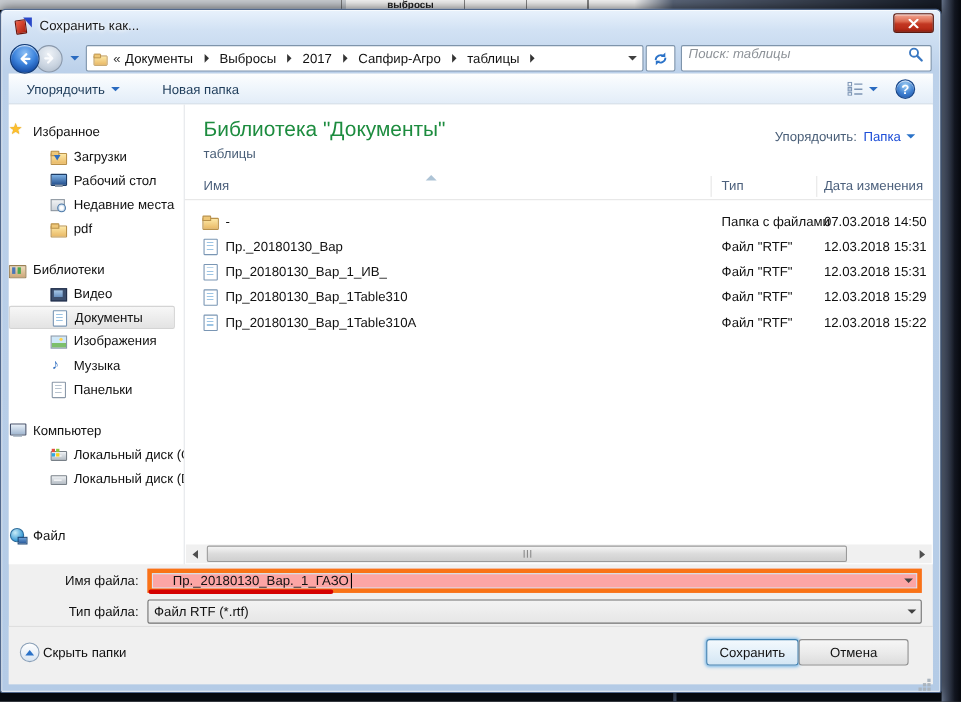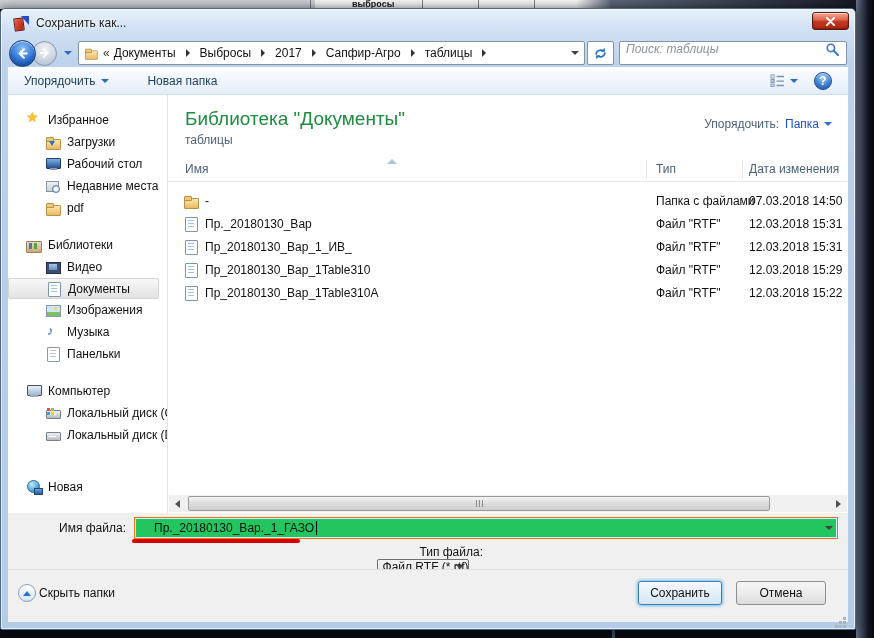--- a/index.html
+++ b/index.html
@@ -67,21 +67,21 @@
   .help-btn { width:18px; height:18px; border-radius:50%;
     background:radial-gradient(circle at 50% 30%,#9fd0f5 0,#3e7fd0 55%,#1c4fa0 100%);
     border:1px solid #1a4788; color:#fff; font-weight:bold; font-size:12px; line-height:16px;
     text-align:center; box-shadow:inset 0 1px 1px rgba(255,255,255,.7); cursor:pointer; }
 
   .content { position:absolute; left:0; right:0; top:28px; bottom:109px; background:#fff; display:flex; }
 
   
   .sidebar { width:160px; flex:none; padding-top:14px; border-right:1px solid #e4e7ea; overflow:hidden; }
   .side-sec, .side-item { display:flex; align-items:center; height:22px; gap:6px; cursor:pointer; white-space:nowrap; }
-  .side-sec { padding-left:18px; }
+  .side-sec { }
   .side-item { padding-left:37px; }
   .side-item.selected { background:linear-gradient(180deg,#f7f7f7,#e3e3e3); border:1px solid #d4d4d4;
     border-radius:2px; margin-right:8px; height:21px; }
   .side-gap { height:15px; }
 
   
   .filepane { flex:1; position:relative; overflow:hidden; }
   .lib-title { padding:13px 0 0 17px; font-size:19px; color:#1d8c3f; }
   .lib-sub { padding:3px 0 0 17px; color:#4a5f78; }
   .arrange { position:absolute; top:22px; right:16px; color:#4a5f78; display:flex; align-items:center; gap:6px; }
@@ -108,43 +108,43 @@
   .tri-left { width:0;height:0;border-top:4px solid transparent;border-bottom:4px solid transparent;border-right:5px solid #505050; }
   .tri-right { width:0;height:0;border-top:4px solid transparent;border-bottom:4px solid transparent;border-left:5px solid #505050; }
   .hs-thumb { height:15px; margin-left:2px; width:calc(100% - 96px);
     background:linear-gradient(180deg,#f4f4f4,#dcdcdc 50%,#cfcfcf); border:1px solid #9a9a9a; border-radius:2px;
     display:flex; align-items:center; justify-content:center; gap:2px; cursor:grab; }
   .hs-thumb i { width:1px; height:7px; background:#8a8a8a; }
 
   
   .fields { position:absolute; left:0; right:0; bottom:53px; height:56px; }
   .frow2 { display:flex; align-items:center; height:22px; margin-top:4px; }
-  .frow2 + .frow2 { margin-top:6px;flex-direction:column; }
+  .frow2 + .frow2 { margin-top:6px; }
   .flabel { width:126px; text-align:right; padding-right:8px; flex:none; }
   .combo { flex:1; margin-right:10px; height:22px; position:relative; display:flex; align-items:center; padding-left:5px; }
-  .combo-name { background:#22c55e; border:1px solid #f97316; box-shadow:inset 0 0 0 1px #d6e9f8; cursor:text;padding-left:19px; }
+  .combo-name { background:#fca5a5; border:4px solid #f97316; box-shadow:inset 0 0 0 1px #d6e9f8; cursor:text;padding-left:19px; }
   .combo-type { background:linear-gradient(180deg,#f3f3f3,#e6e6e6); border:1px solid #707070; border-radius:2px; cursor:pointer; }
   .dd-zone { position:absolute; right:0; top:0; bottom:0; width:17px; display:flex; align-items:center; justify-content:center; cursor:pointer; }
   .tri-dn { width:0; height:0; border-left:4px solid transparent; border-right:4px solid transparent; border-top:4px solid #404040; }
   .tri-dn-blue { border-top-color:#2a72c8; }
   .tri-dn-nav { border-top-color:#2a6bc0; }
   .caret { display:inline-block; width:1px; height:14px; background:#000; margin-left:2px; }
   .red-underline { position:absolute; left:-3px; bottom:-5px; width:168px; height:4px; background:#d40000; border-radius:2px; }
 
   
   .footer { position:absolute; left:0; right:0; bottom:0; height:53px; border-top:1px solid #dfdfdf;
     display:flex; align-items:center; padding:0 22px 6px 10px; background:#f0f0f0; }
   .hide-folders { display:flex; align-items:center; gap:3px; cursor:pointer; }
   .hf-circle { width:18px; height:18px; border-radius:50%; border:1px solid #8aa0b8;
     background:linear-gradient(180deg,#fff,#d8e5f2); display:flex; align-items:center; justify-content:center; }
   .tri-up-blue { width:0; height:0; border-left:4px solid transparent; border-right:4px solid transparent; border-bottom:5px solid #2a72c8; }
   .btn { height:24px; border-radius:3px; display:flex; align-items:center; justify-content:center; cursor:pointer; }
   .btn-save { width:84px; margin-left:auto; border:1px solid #3c7fb1;
     background:linear-gradient(180deg,#f3f9fd 0,#e4f0f9 50%,#d4e6f4 100%); box-shadow:0 0 3px 1px #7ab8e8; }
-  .btn-cancel { width:90px; margin-left:14px; border:1px solid #8e8e8e;
+  .btn-cancel { width:100px; border:1px solid #8e8e8e;
     background:linear-gradient(180deg,#f6f6f6 0,#ebebeb 50%,#dcdcdc 100%); }
   .grip { position:absolute; right:2px; bottom:2px; width:3px; height:3px; background:#aab4be;
     box-shadow:-4px 4px 0 #aab4be, 0 4px 0 #aab4be, -8px 8px 0 #aab4be, -4px 8px 0 #aab4be, 0 8px 0 #aab4be; }
 
   
   .ic { position:relative; width:16px; height:16px; display:inline-block; flex:none; }
   .ic-star::before { content:"★"; position:absolute; left:0; top:-3px; font-size:14px; color:#fdbf2d; text-shadow:0 0 1px #c98a00; }
   .ic-folder::before, .ic-dl::before { content:""; position:absolute; left:1px; top:5px; width:13px; height:9px;
     background:linear-gradient(180deg,#fde8a6,#e9b966); border:1px solid #b9914a; border-radius:1px; }
   .ic-folder::after, .ic-dl::after { content:""; position:absolute; left:1px; top:3px; width:6px; height:3px;
@@ -348,21 +348,21 @@
           <span>Локальный диск (C</span>
         </div>
         <div class="side-item">
           <span class="ic ic-disk"></span>
           <span>Локальный диск (D</span>
         </div>
         <div class="side-gap"></div>
           <div class="side-gap"></div>
         <div class="side-sec">
           <span class="ic ic-net"></span>
-          <span>Новая</span>
+          <span>Файл</span>
         </div>
       </div>
 
       <div class="filepane">
         <div class="lib-title">Библиотека "Документы"</div>
         <div class="lib-sub">таблицы</div>
         <div class="arrange">
           <span>Упорядочить:</span>
           <span class="val">
             <span>Папка</span>

